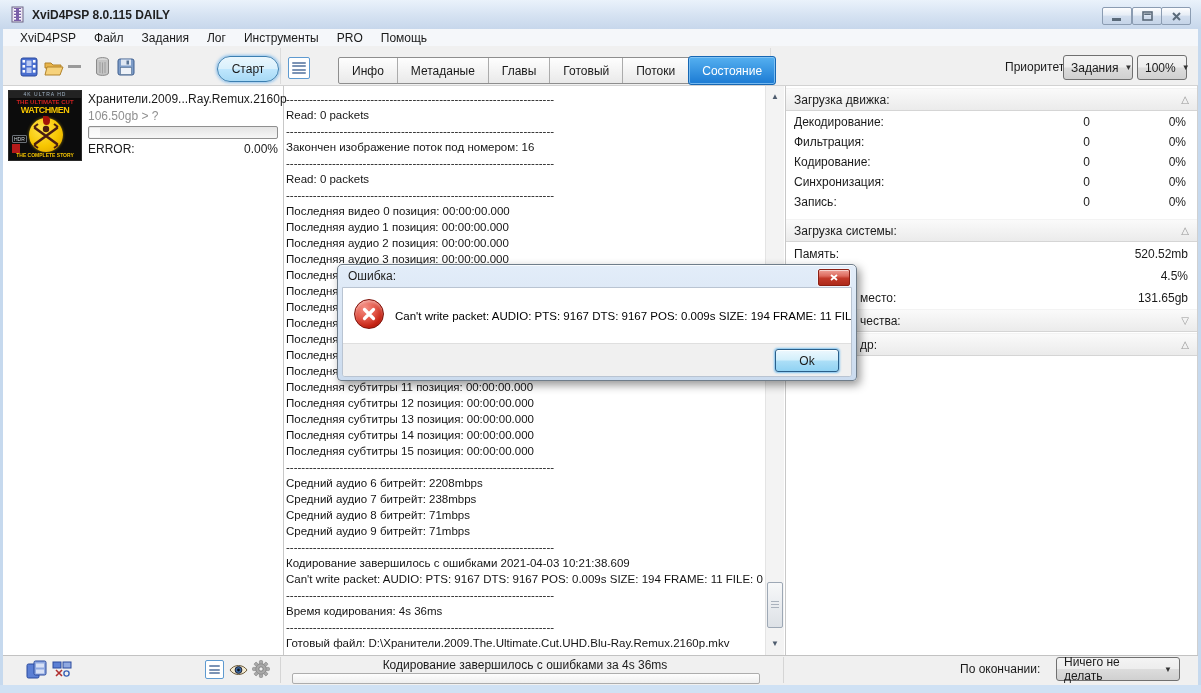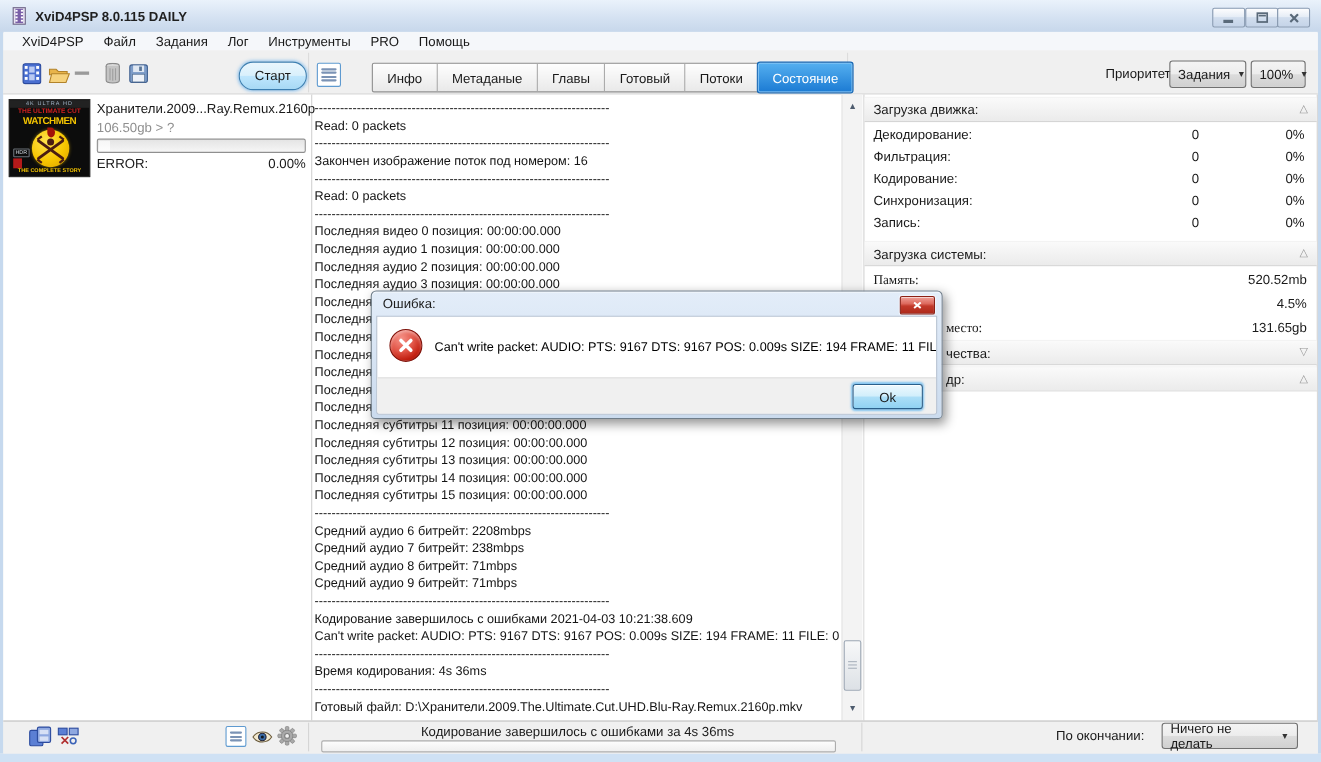--- a/index.html
+++ b/index.html
@@ -104,21 +104,21 @@
   .sec-head .arrow{color:#979797;font-size:10px;}
   #sec-engine{top:88px;} #sec-system{top:219px;} #sec-quality{top:309px;} #sec-frame{top:333px;}
   .indent-frag{padding-left:66px;}
   #engine-rows{left:786px;top:112px;width:411px;}
   .eng-row{display:flex;align-items:center;height:20px;padding:0 11px 0 8px;box-sizing:border-box;}
   .eng-row .lbl{flex:1;}
   .eng-row .cnt{width:80px;text-align:right;}
   .eng-row .pct{width:96px;text-align:right;}
   #system-rows{left:786px;top:243px;width:411px;}
   .sys-row{display:flex;align-items:center;height:22px;padding:0 9px 0 8px;box-sizing:border-box;}
-  .sys-row .lbl{flex:1;font-family:Liberation Serif, serif;}
+  .sys-row .lbl{flex:1;}
   .sys-row .val{text-align:right;}
   #frame-body{left:786px;top:356px;width:411px;height:299px;background:#fff;}
 
   
   #statusbar{left:3px;top:655px;width:1195px;height:30px;background:#f0f0f0;border-top:1px solid #c2c2c2;box-sizing:border-box;}
   .sb-sep{top:657px;width:1px;height:26px;background:#d5d5d5;}
   #ssep1{left:280px;} #ssep2{left:783px;}
   #status-msg{left:286px;top:658px;width:478px;text-align:center;}
   #status-progress{left:292px;top:673px;width:468px;height:11px;border:1px solid #adadad;border-radius:2px;
     background:linear-gradient(#fdfdfd,#efefef);box-sizing:border-box;}

